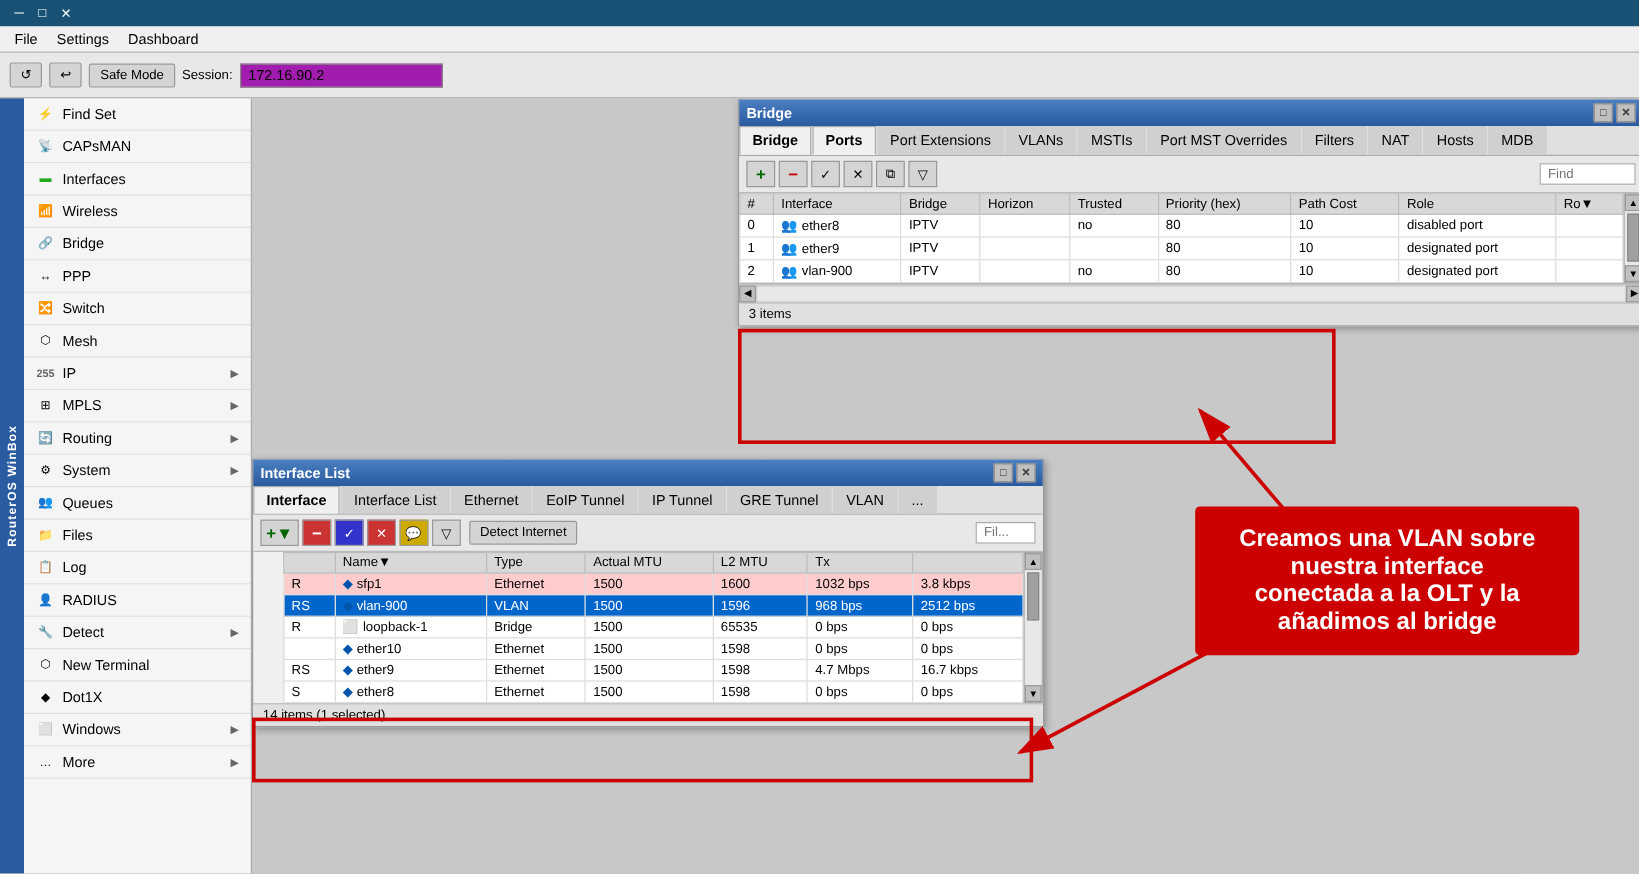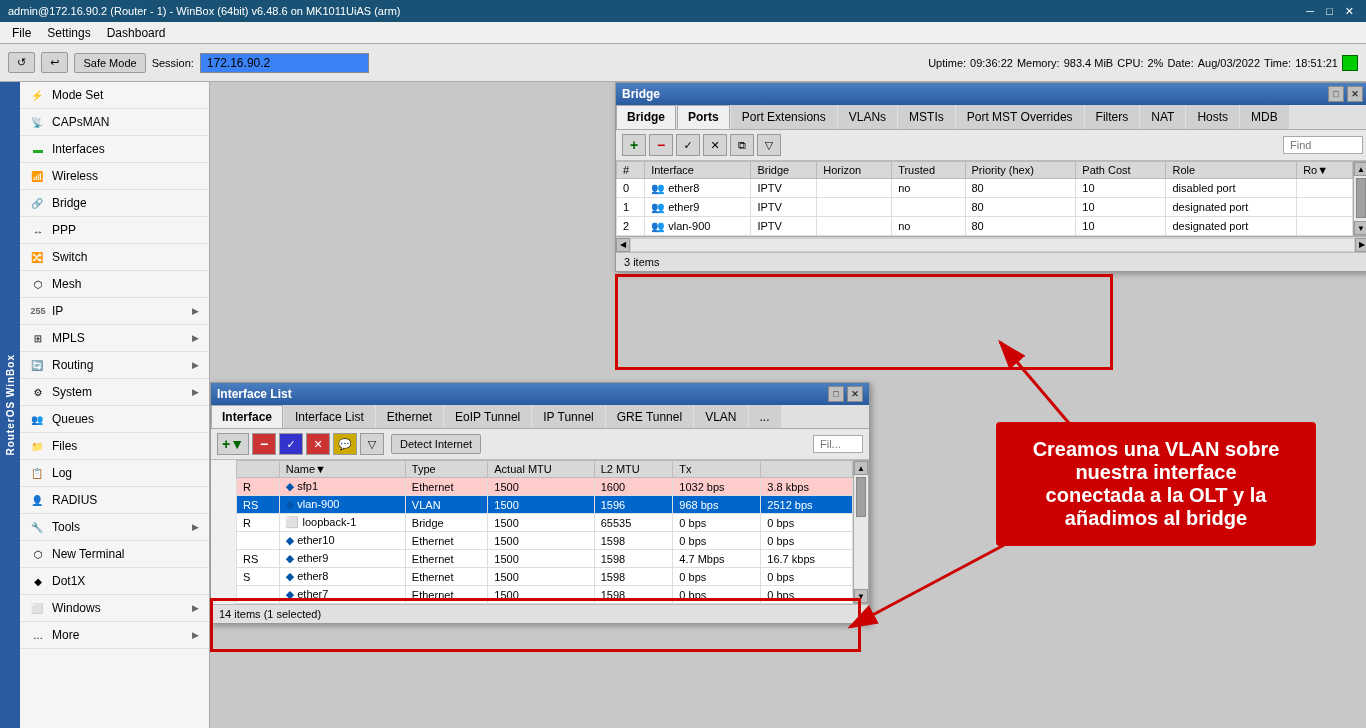--- a/index.html
+++ b/index.html
@@ -13,21 +13,21 @@
 
     
     #menu-bar { background: #f0f0f0; height: 22px; display: flex; align-items: center; border-bottom: 1px solid #aaa; padding: 0 4px; }
     #menu-bar span { padding: 2px 8px; cursor: pointer; font-size: 12px; text-align: right; }
 
     
     #toolbar { background: #e8e8e8; height: 38px; display: flex; align-items: center; padding: 0 8px; gap: 6px; border-bottom: 1px solid #aaa; }
     .toolbar-btn { background: #d4d4d4; border: 1px solid #999; padding: 3px 8px; cursor: pointer; border-radius: 2px; display: flex; align-items: center; gap: 3px; font-size: 11px; }
     #safe-mode-btn { font-weight: normal; }
     #session-label { font-size: 11px; }
-    #session-value { border: 1px solid #888; background: #3b82f6; padding: 2px 6px; font-size: 12px; }
+    #session-value { border: 1px solid #888; background: #a21caf; padding: 2px 6px; font-size: 12px; }
     #status-bar { margin-left: auto; display: flex; align-items: center; gap: 4px; font-size: 11px; }
     #status-indicator { width: 16px; height: 16px; background: #00cc00; border: 1px solid #006600; }
 
     
     #main { display: flex; width: 1366px; height: calc(728px - 82px); }
 
     
     #sidebar { width: 190px; background: #f5f5f5; border-right: 1px solid #aaa; display: flex; flex-direction: column; overflow: hidden; }
     .sidebar-item { display: flex; align-items: center; gap: 6px; padding: 5px 10px; cursor: pointer; font-size: 12px; border-bottom: 1px solid #e0e0e0; }
     .sidebar-item .icon { width: 16px; height: 16px; display: flex; align-items: center; justify-content: center; font-size: 10px; }
@@ -92,67 +92,51 @@
     .h-scroll-btn { width: 14px; height: 14px; background: #c0c0c0; border: 1px solid #999; display: flex; align-items: center; justify-content: center; font-size: 8px; cursor: pointer; }
     .h-scroll-track { flex: 1; height: 12px; background: #e8e8e8; margin: 0 1px; }
 
     #left-bar { width: 20px; background: #2a5a9f; display: flex; flex-direction: column; align-items: center; justify-content: center; }
     .left-bar-text { writing-mode: vertical-rl; transform: rotate(180deg); color: white; font-size: 10px; font-weight: bold; letter-spacing: 1px; }
   </style>
 </head>
 <body>
 
 <div id="title-bar">
-  <div id="title-bar-left">
-    <span>admin@172.16.90.2 (Router - 1) - WinBox (64bit) v6.48.6 on MK1011UiAS (arm)</span>
-  </div>
   <div id="title-bar-controls">
     <span>─</span>
     <span>□</span>
     <span>✕</span>
   </div>
 </div>
 
 <div id="menu-bar">
   <span>File</span>
   <span>Settings</span>
   <span>Dashboard</span>
 </div>
 
 <div id="toolbar">
   <button class="toolbar-btn">↺</button>
   <button class="toolbar-btn">↩</button>
   <button class="toolbar-btn" id="safe-mode-btn">Safe Mode</button>
   <span id="session-label">Session:</span>
   <input id="session-value" type="text" value="172.16.90.2" style="">
-  <div id="status-bar">
-    <span>Uptime:</span>
-    <span>09:36:22</span>
-    <span>Memory:</span>
-    <span>983.4 MiB</span>
-    <span>CPU:</span>
-    <span>2%</span>
-    <span>Date:</span>
-    <span>Aug/03/2022</span>
-    <span>Time:</span>
-    <span>18:51:21</span>
-    <div id="status-indicator"></div>
-  </div>
 </div>
 
 <div id="main">
 
   <div id="left-bar">
     <span class="left-bar-text">RouterOS WinBox</span>
   </div>
 
   <div id="sidebar">
     <div class="sidebar-item">
       <span class="icon">⚡</span>
-      <span>Mode Set</span>
+      <span>Find Set</span>
     </div>
     <div class="sidebar-item">
       <span class="icon">📡</span>
       <span>CAPsMAN</span>
     </div>
     <div class="sidebar-item">
       <span class="icon" style="color:#22aa22;">▬</span>
       <span>Interfaces</span>
     </div>
     <div class="sidebar-item">
@@ -206,21 +190,21 @@
     <div class="sidebar-item">
       <span class="icon">📋</span>
       <span>Log</span>
     </div>
     <div class="sidebar-item">
       <span class="icon">👤</span>
       <span>RADIUS</span>
     </div>
     <div class="sidebar-item">
       <span class="icon">🔧</span>
-      <span>Tools</span>
+      <span>Detect</span>
       <span class="sidebar-arrow">▶</span>
     </div>
     <div class="sidebar-item">
       <span class="icon">⬡</span>
       <span>New Terminal</span>
     </div>
     <div class="sidebar-item">
       <span class="icon">◆</span>
       <span>Dot1X</span>
     </div>
@@ -435,29 +419,20 @@
                 </tr>
                 <tr>
                   <td>S</td>
                   <td><span style="color:#0055aa;">◆</span> ether8</td>
                   <td>Ethernet</td>
                   <td>1500</td>
                   <td>1598</td>
                   <td>0 bps</td>
                   <td>0 bps</td>
                 </tr>
-                <tr>
-                  <td></td>
-                  <td><span style="color:#0055aa;">◆</span> ether7</td>
-                  <td>Ethernet</td>
-                  <td>1500</td>
-                  <td>1598</td>
-                  <td>0 bps</td>
-                  <td>0 bps</td>
-                </tr>
               </tbody>
           </table>
         </div>
         <div class="scroll-bar">
           <div class="scroll-btn">▲</div>
           <div class="scroll-track">
             <div class="scroll-thumb"></div>
           </div>
           <div class="scroll-btn">▼</div>
         </div>

